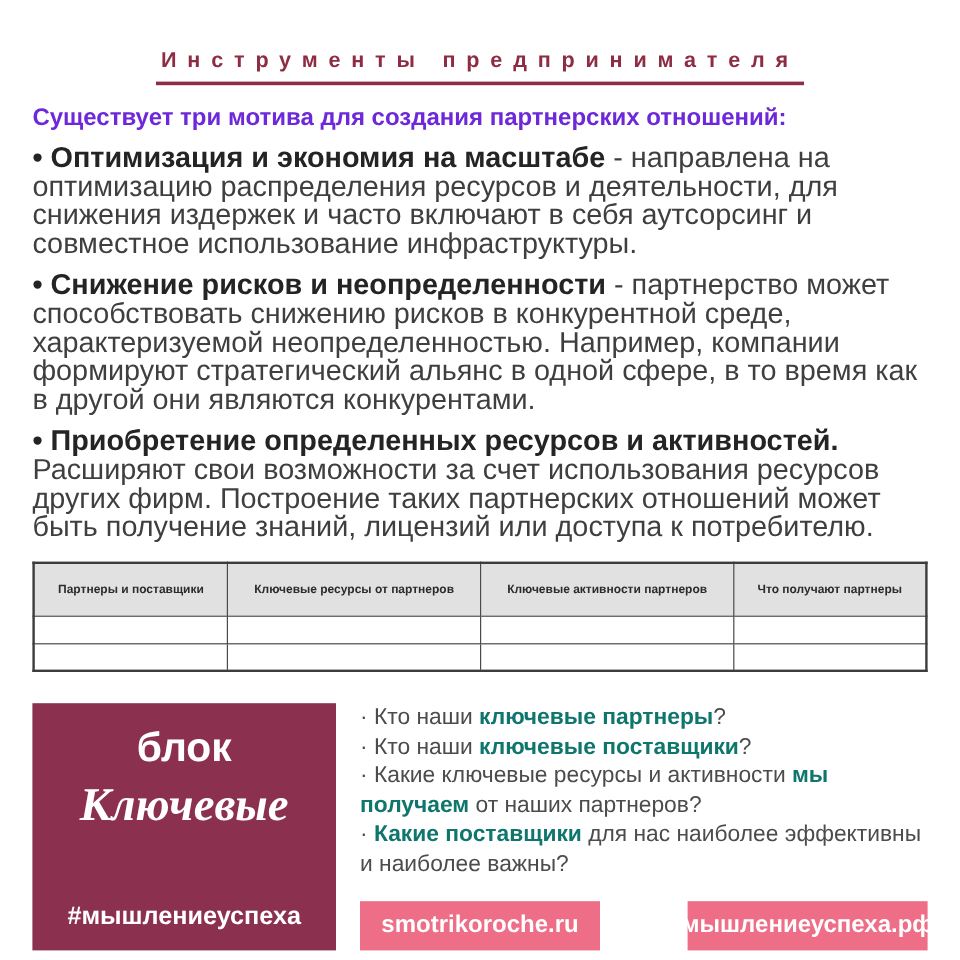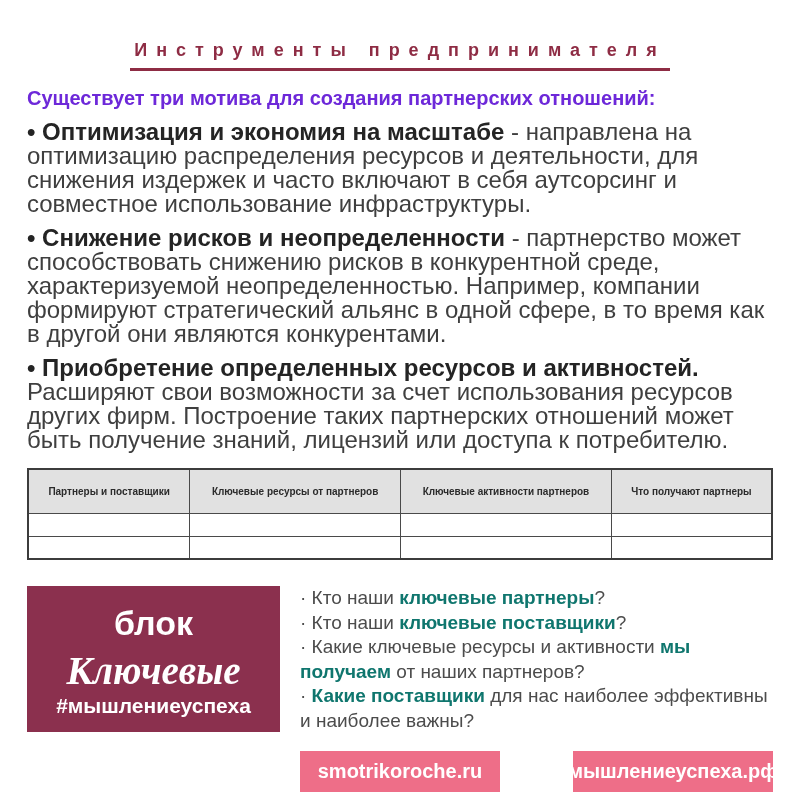--- a/index.html
+++ b/index.html
@@ -40,21 +40,21 @@
   .worksheet th {
     height:44px; background:#e1e1e1; padding:4px 12px;
     font-size:10px; font-weight:bold; line-height:1.3;
     color:#2b2b2b; text-align:center; vertical-align:middle;
   }
   .worksheet td { height:23px; background:#ffffff; }
 
   
   .bottom { display:flex; gap:20px; margin-top:26px; height:206px; }
   .card {
-    width:253px; height:146px; flex:0 0 253px;
+    width:253px; height:206px; flex:0 0 253px;
     background:var(--card-bg, #8b304e); color:#ffffff;
     display:flex; flex-direction:column; align-items:center;
     padding:20px 10px 16px; text-align:center;
   }
   .card-label { font-size:34px; font-weight:bold; line-height:1; }
   .card-title {
     font-family:"Liberation Serif", serif; font-style:italic; font-weight:bold;
     font-size:39px; line-height:1.17; margin-top:8px;
   }
   .card-hashtag { font-size:21px; font-weight:bold; margin-top:auto; }

